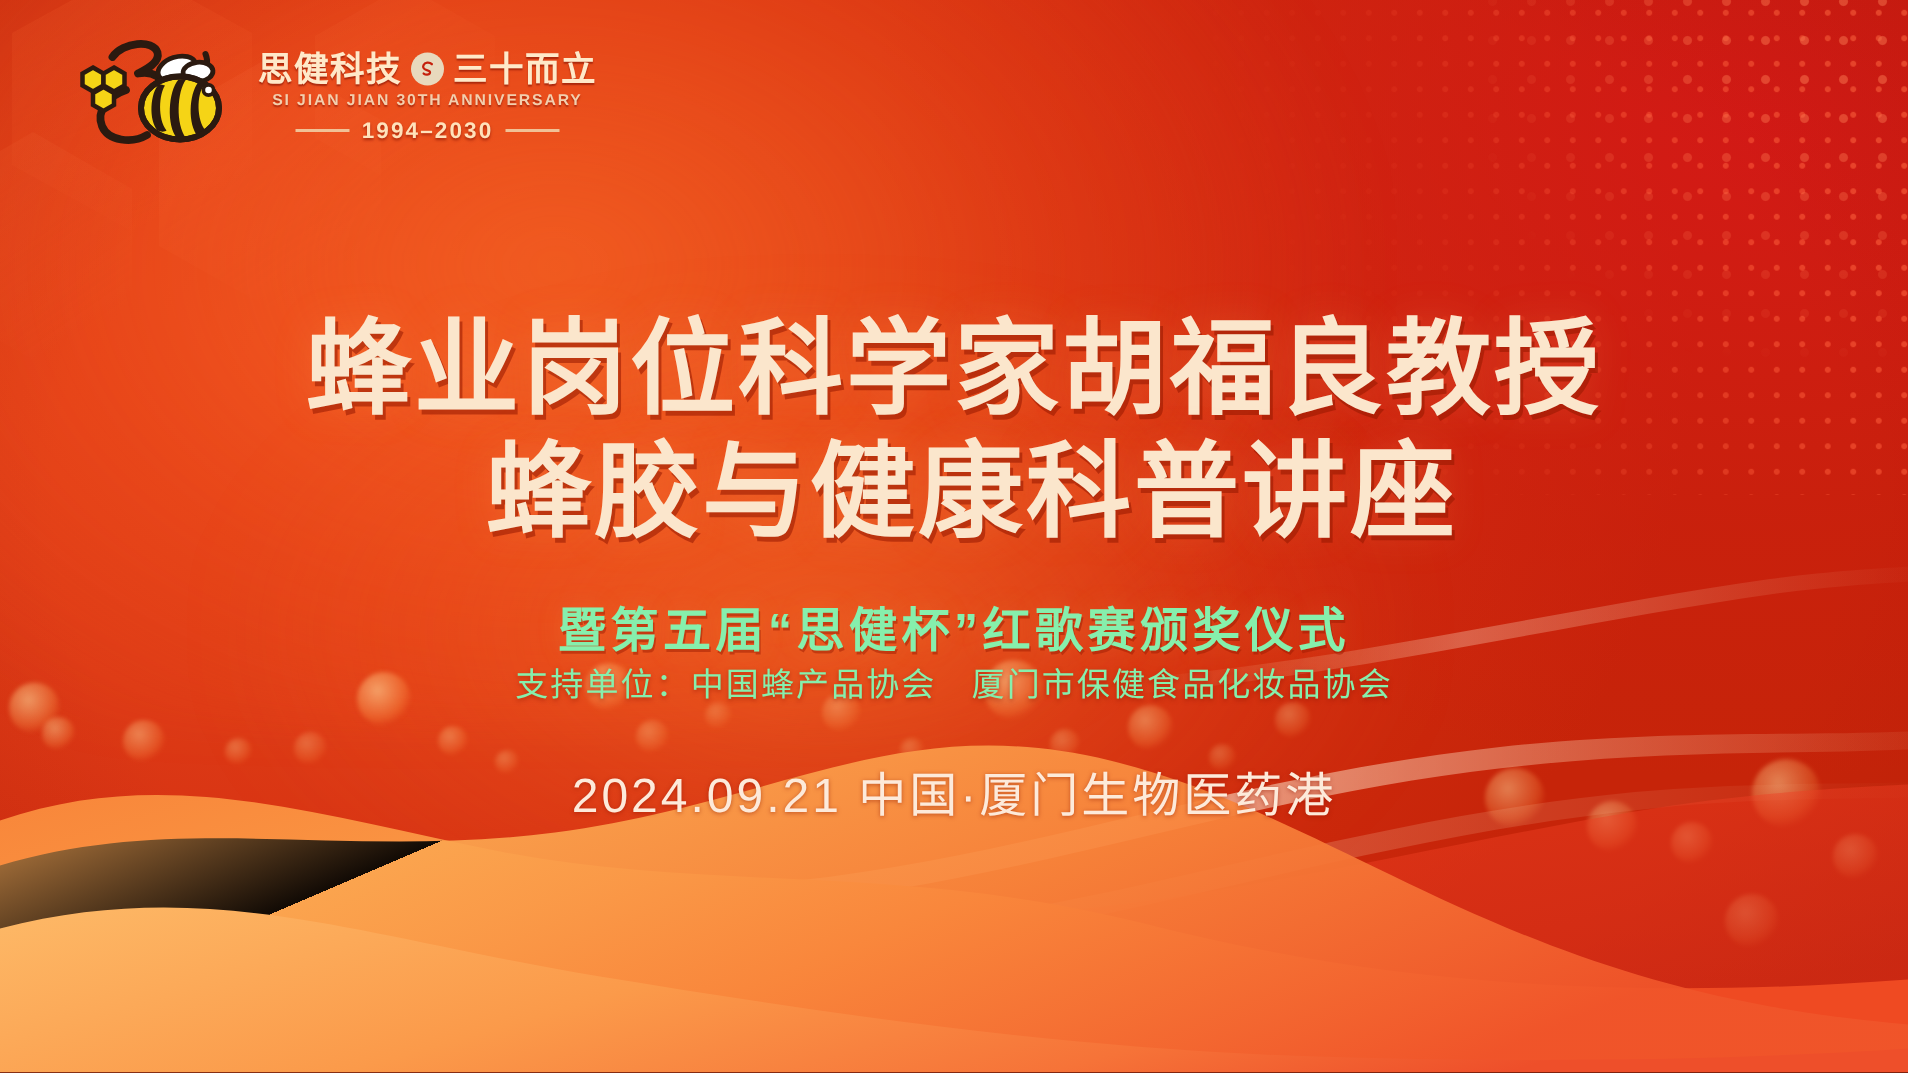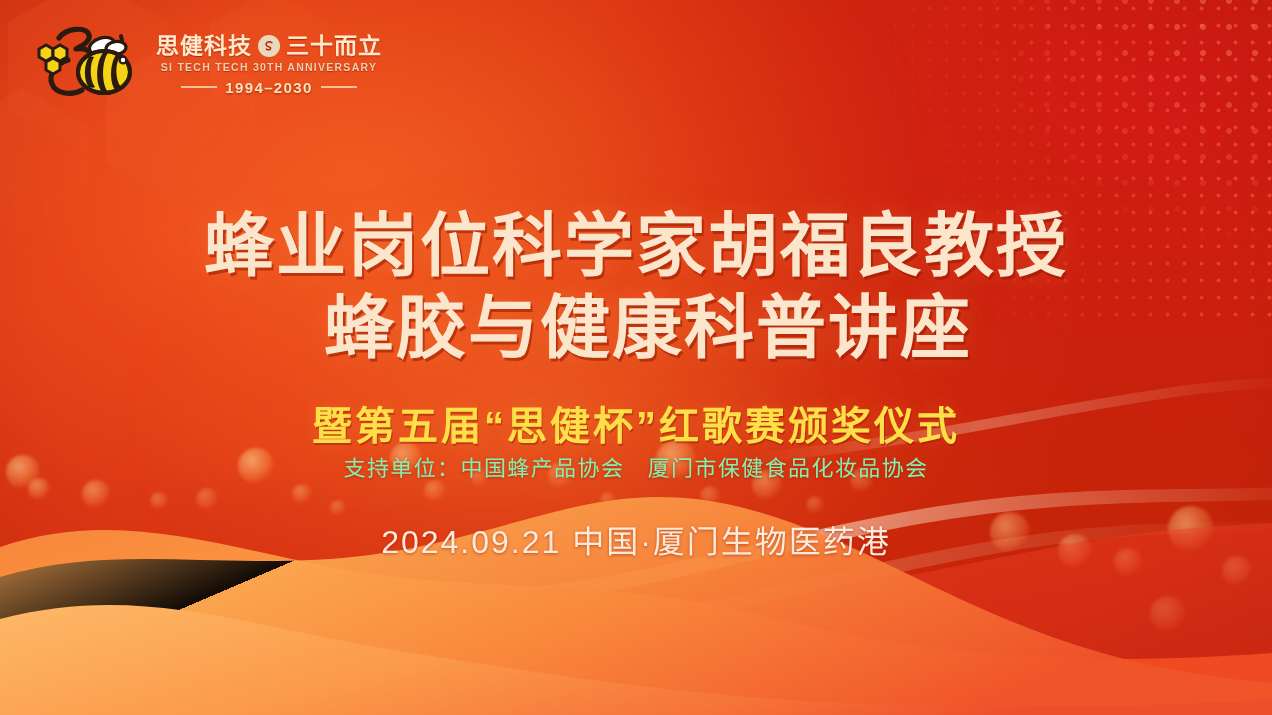--- a/index.html
+++ b/index.html
@@ -117,21 +117,21 @@
     left: 0;
     right: 0;
     bottom: 0;
     height: 260px;
   }
   .waves svg { display:block; width:100%; height:100%; }
 
   
   .logo {
     position: absolute;
-    left: 28px;
+    left: 44px;
     top: 16px;
     display: flex;
     align-items: center;
     gap: 10px;
   }
   .logo-mark {
     width: 118px;
     height: 94px;
     flex: 0 0 auto;
   }
@@ -217,23 +217,23 @@
     white-space: nowrap;
     margin-top: 31px;
   }
   .title-line.second {
     margin-top: 4px;
     padding-left: 24px;
   }
   .subtitle {
     margin-top: 26px;
     font-weight: 700;
-    font-size: 40px;
+    font-size: 32px;
     letter-spacing: 3px;
-    color: #fde047;
+    color: #86efac;
     text-shadow: 1px 2px 0 rgba(150,24,0,0.45), 0 0 18px rgba(255,170,90,0.18);
     white-space: nowrap;
   }
   .support {
     font-size: 22px;
     line-height: 1.55;
     letter-spacing: 1.4px;
     color: #86efac;
     text-shadow: 0 1px 3px rgba(140,20,0,0.5);
   }
@@ -410,21 +410,21 @@
     <div class="logo-text">
       <div class="logo-cn">
         <span>思健科技</span>
         <span class="logo-badge">
           <svg width="14" height="14" viewBox="0 0 24 24" aria-hidden="true">
             <path d="M17,6.5 C14,3.6 9,4.2 7.4,7.6 C6,10.6 8.4,12.6 11.2,13.2 C14,13.8 15.6,15.2 14.6,17 C13.6,18.8 10,19 7.6,17.2" fill="none" stroke="#c5200c" stroke-width="2.6" stroke-linecap="round"></path>
           </svg>
         </span>
         <span>三十而立</span>
       </div>
-      <div class="logo-en">SI TECH TECH 30TH ANNIVERSARY</div>
+      <div class="logo-en">SI JIAN JIAN 30TH ANNIVERSARY</div>
       <div class="logo-years">
         <i class="rule"></i>
         <span>1994–2030</span>
         <i class="rule"></i>
       </div>
     </div>
   </div>
 
   <div class="content">
     <div class="title-line">蜂业岗位科学家胡福良教授</div>

